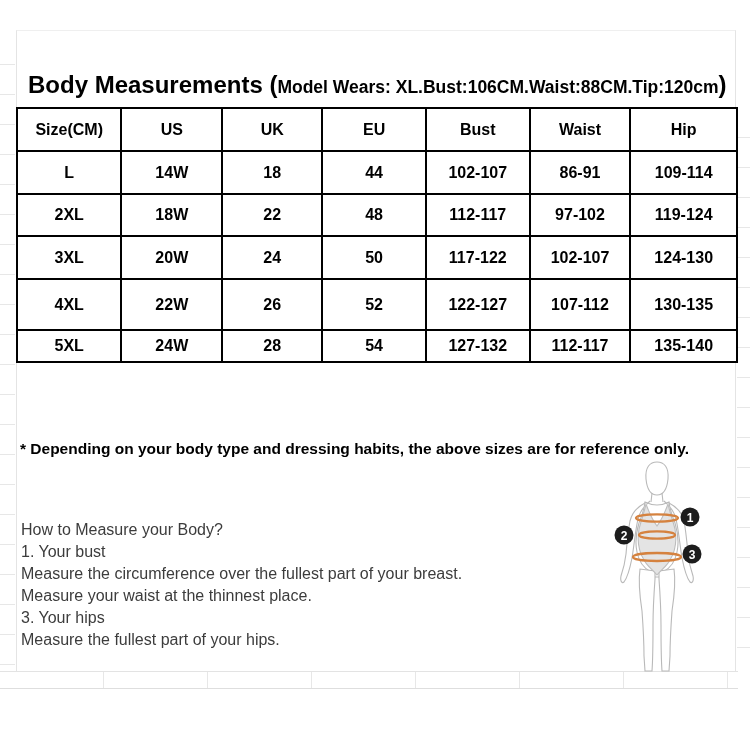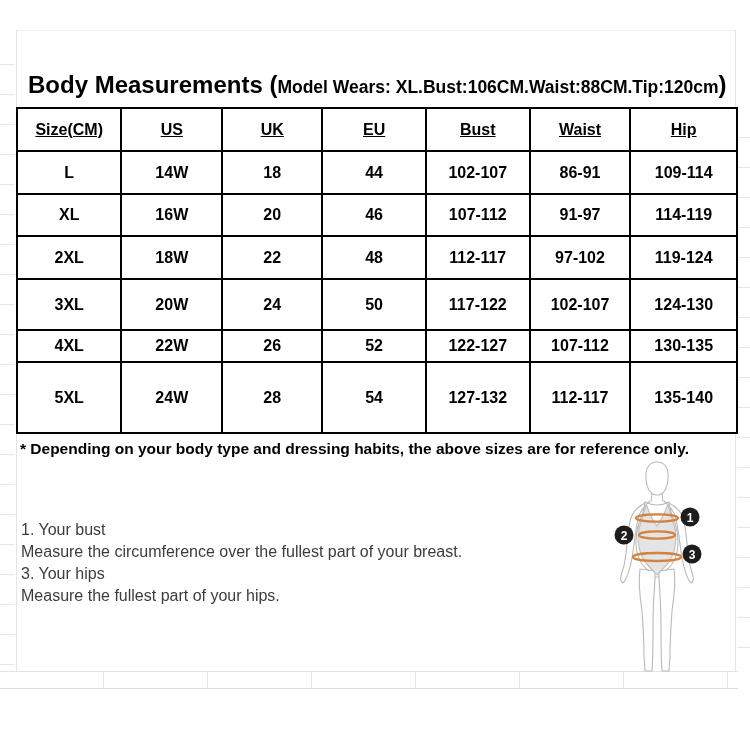--- a/index.html
+++ b/index.html
@@ -47,21 +47,21 @@
   table.size-table {
     position: absolute; left: -1px; top: 76px;
     width: 722px; border-collapse: collapse; table-layout: fixed;
   }
   table.size-table th, table.size-table td {
     border: 2px solid #000;
     text-align: center; vertical-align: middle;
     font-weight: bold; font-size: 16px; padding: 0;
     background: #fff;
   }
-  table.size-table thead tr { height: 43px; text-decoration: underline; }
+  table.size-table thead tr { height: 43px; }
   table.size-table tbody tr:nth-child(1) { height: 43px; }
   table.size-table tbody tr:nth-child(2) { height: 42px; }
   table.size-table tbody tr:nth-child(3) { height: 43px; }
   table.size-table tbody tr:nth-child(4) { height: 51px; }
   table.size-table tbody tr:nth-child(5) { height: 32px; }
   table.size-table tbody tr:nth-child(6) { height: 71px; }
 
   .note {
     position: absolute; left: 3px; top: 409px; margin: 0;
     font-weight: bold; font-size: 15.5px; white-space: nowrap;
@@ -113,29 +113,20 @@
           <tr>
             <td>L</td>
             <td>14W</td>
             <td>18</td>
             <td>44</td>
             <td>102-107</td>
             <td>86-91</td>
             <td>109-114</td>
           </tr>
           <tr>
-            <td>XL</td>
-            <td>16W</td>
-            <td>20</td>
-            <td>46</td>
-            <td>107-112</td>
-            <td>91-97</td>
-            <td>114-119</td>
-          </tr>
-          <tr>
             <td>2XL</td>
             <td>18W</td>
             <td>22</td>
             <td>48</td>
             <td>112-117</td>
             <td>97-102</td>
             <td>119-124</td>
           </tr>
           <tr>
             <td>3XL</td>
@@ -163,22 +154,24 @@
             <td>127-132</td>
             <td>112-117</td>
             <td>135-140</td>
           </tr>
         </tbody>
     </table>
 
     <p class="note">* Depending on your body type and dressing habits, the above sizes are for reference only.</p>
 
     <div class="howto">
+      <div>How to Measure your Body?</div>
       <div>1. Your bust</div>
       <div>Measure the circumference over the fullest part of your breast.</div>
+      <div>Measure your waist at the thinnest place.</div>
       <div>3. Your hips</div>
       <div>Measure the fullest part of your hips.</div>
     </div>
 
     <div class="figure-wrap">
       <svg viewBox="0 0 112 218" xmlns="http://www.w3.org/2000/svg">
         <g stroke-width="1.1" fill="#ffffff">
 
           <path d="M43 22 C42 10 47 5 54 5 C61 5 66 10 65 22 C64 32 60 38 54 38 C48 38 44 32 43 22 Z" stroke="#b9b9b9"></path>
 

